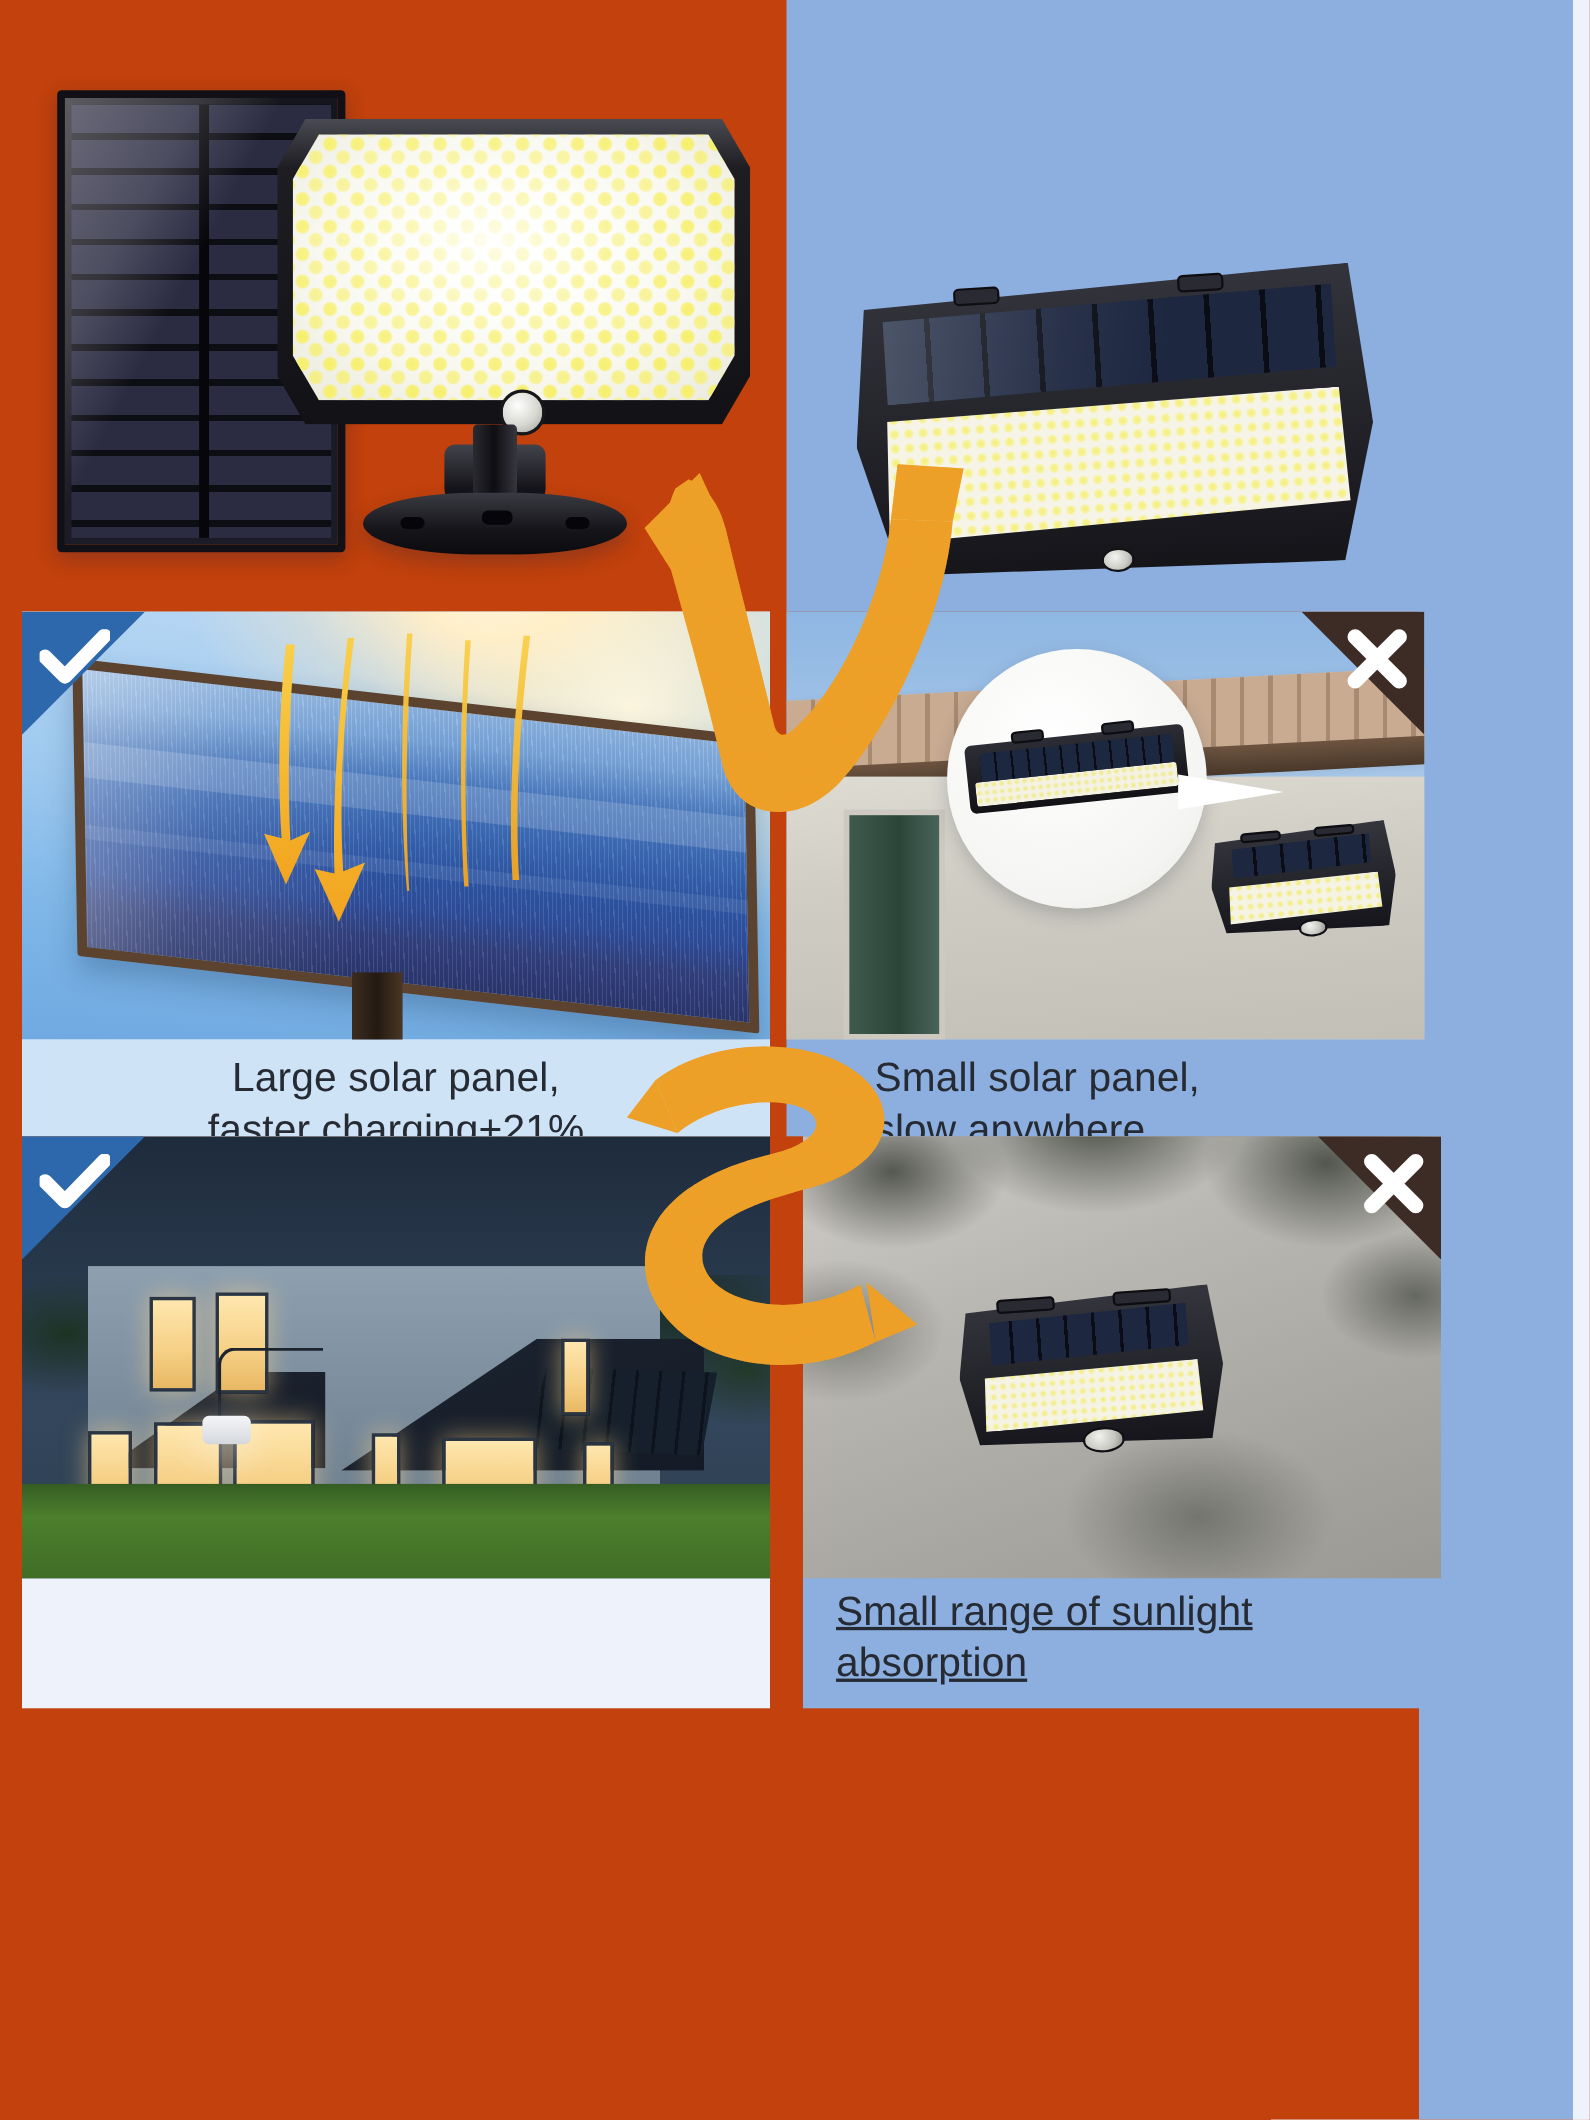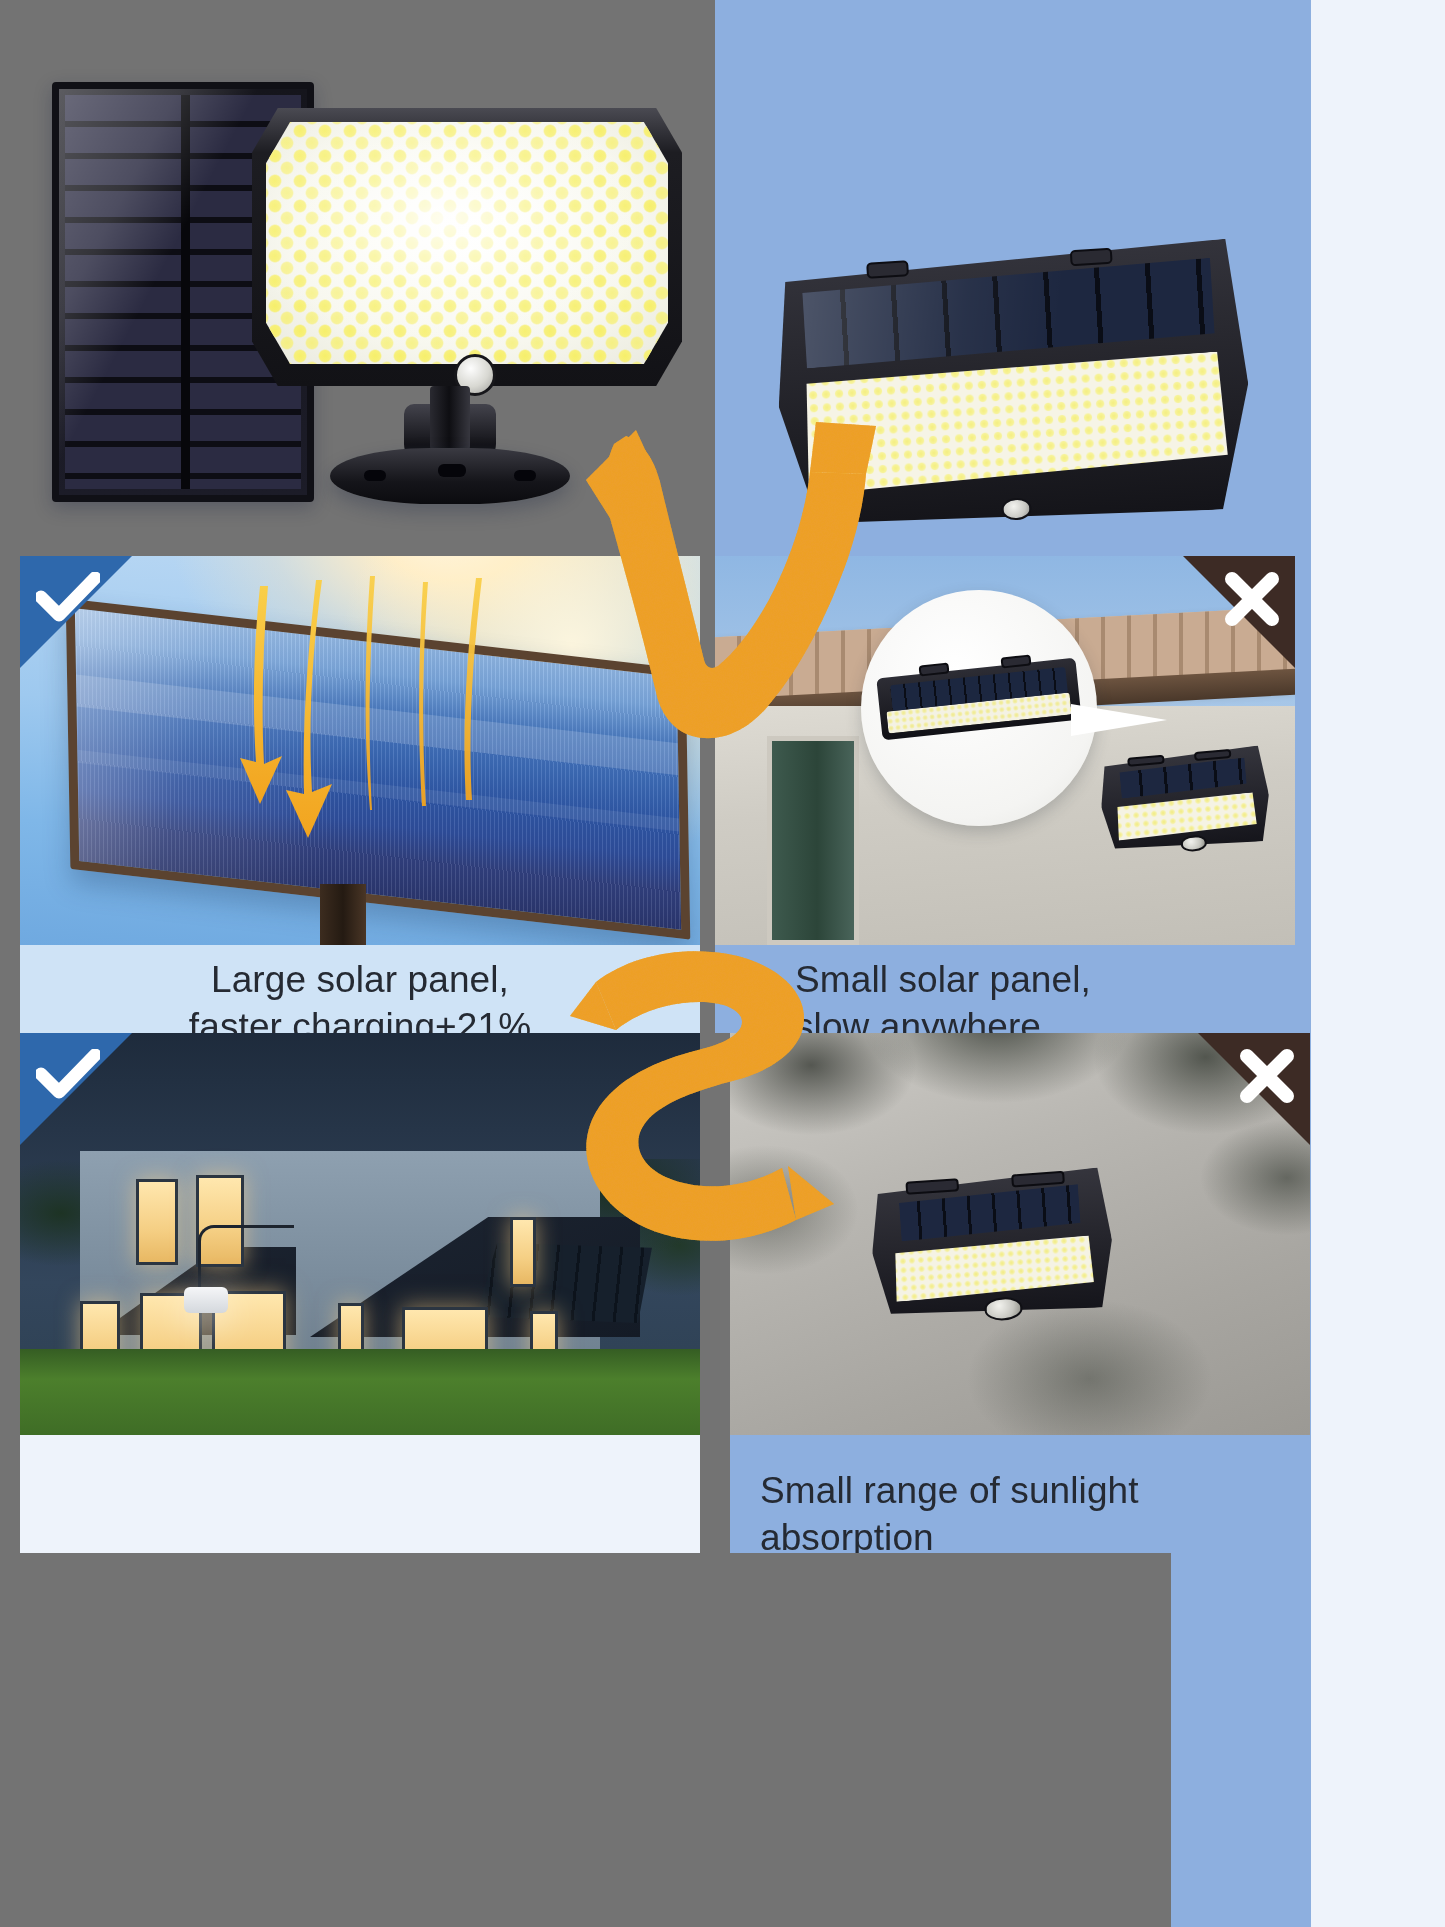--- a/index.html
+++ b/index.html
@@ -8,23 +8,23 @@
   html, body {
     width: 1445px;
     height: 1927px;
     font-family: "Liberation Sans", sans-serif;
     background: #eef3fb;
     overflow: hidden;
   }
 
   #page {
     position: relative;
-    width: 1311px;
+    width: 1430px;
     height: 1927px;
-    background: #737373;
+    background: #c2410c;
     overflow: hidden;
   }
 
   
   .blue-band {
     position: absolute;
     top: 0;
     right: 0;
     width: 140px;
     height: 1927px;
@@ -724,21 +724,21 @@
         </div>
       </div>
 
       <div class="badge bad right">
         <div class="tri"></div>
         <svg width="58" height="58" viewBox="0 0 58 58">
           <path d="M9 9 L49 49 M49 9 L9 49" fill="none" stroke="#ffffff" stroke-width="14" stroke-linecap="round"></path>
         </svg>
       </div>
 
-      <div class="caption left" style="top:434px;left:30px;width:560px;">Small range of sunlight
+      <div class="caption left" style="top:408px;left:30px;width:560px;text-decoration:underline;">Small range of sunlight
 absorption</div>
     </div>
   </div>
 
   <svg class="arrowTex" style="left:580px;top:400px;width:320px;height:420px;" viewBox="0 0 320 420">
     <g filter="url(#grain)">
       <path d="M34 44 C24 66 22 92 30 118 C44 168 62 232 76 292
                C80 312 92 330 112 336 C140 344 168 330 188 306
                C222 266 248 214 268 158 C278 128 284 100 286 74
                L230 72 C226 108 214 150 194 190 C178 222 158 250 138 266

